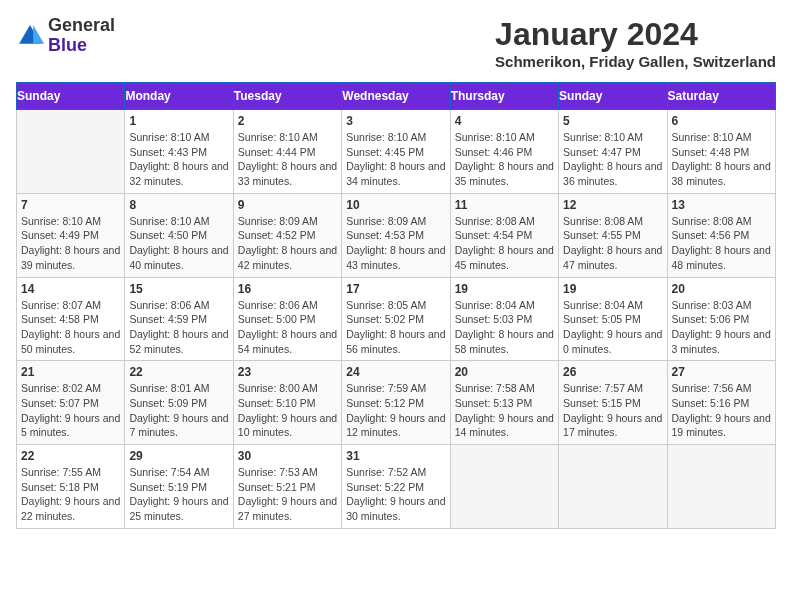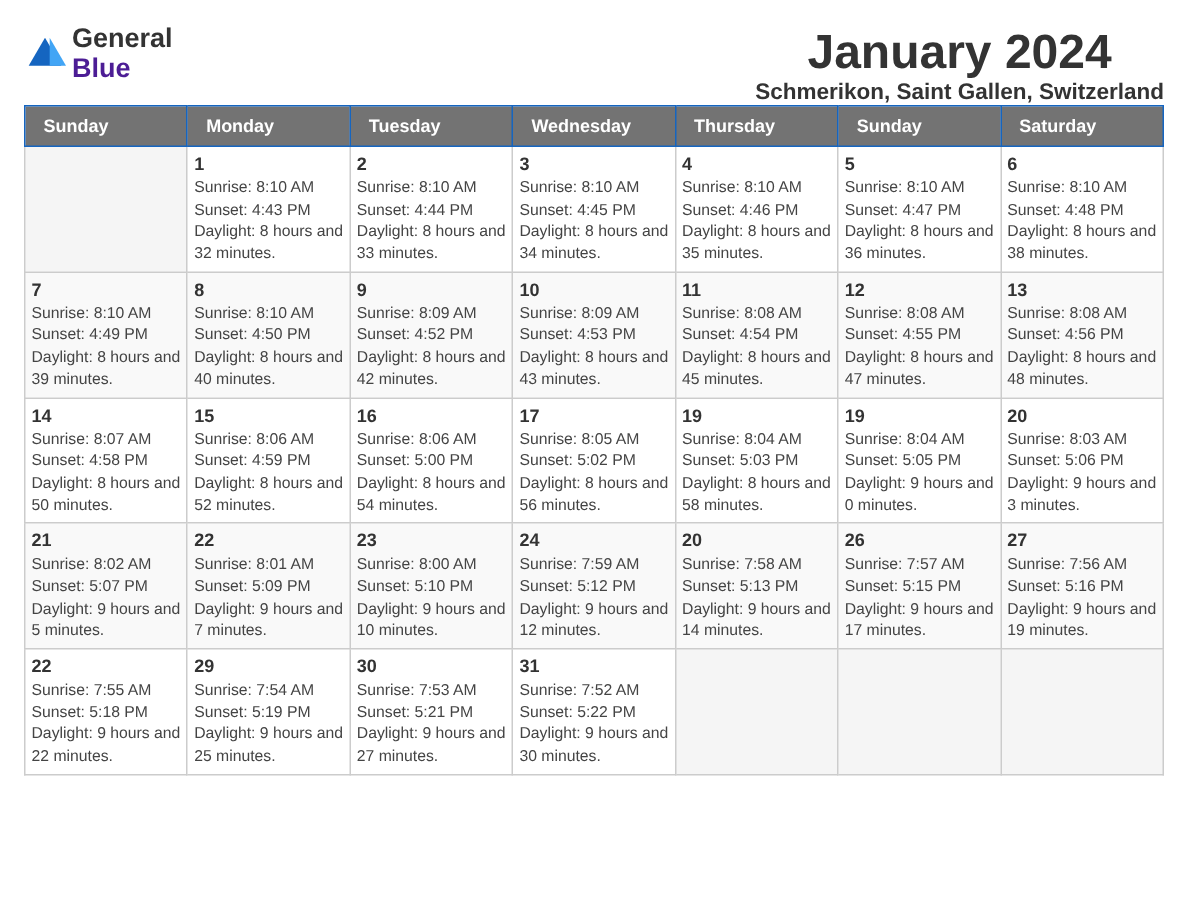--- a/index.html
+++ b/index.html
@@ -7,59 +7,60 @@
       font-family: Arial, sans-serif;
       background: #fff;
       width: 792px;
       min-height: 612px;
       padding: 16px;
     }
     .header {
       display: flex;
       justify-content: space-between;
       align-items: flex-start;
+      margin-bottom: 12px;
     }
     .logo {
       display: flex;
       align-items: center;
       gap: 4px;
     }
     .logo-text {
       font-size: 18px;
       font-weight: bold;
       line-height: 1.1;
     }
     .logo-text .general { color: #333; }
     .logo-text .blue { color: #4c1d95; }
     .logo-icon {
       width: 28px;
       height: 28px;
     }
     .title-block {
-      text-align: center;
+      text-align: left;
     }
     .month-title {
       font-size: 32px;
       font-weight: bold;
       color: #333;
     }
     .subtitle {
       font-size: 15px;
       color: #333;
       font-weight: bold;
     }
     table {
       width: 100%;
       border-collapse: collapse;
       font-size: 11px;
     }
     thead tr th {
-      background: #737373;
+      background: #6d28d9;
       color: #fff;
-      padding: 6px 12px;
+      padding: 6px 0;
       text-align: left;
       font-size: 12px;
       font-weight: bold;
       border: 1px solid #1565c0;
     }
     tbody tr td {
       border: 1px solid #ccc;
       vertical-align: top;
       padding: 4px;
       height: 80px;
@@ -95,21 +96,21 @@
       <polygon points="18,4 32,28 4,28" fill="#1565c0"></polygon>
       <polygon points="22,4 36,28 22,28" fill="#42a5f5"></polygon>
     </svg>
     <div class="logo-text">
       <div class="general">General</div>
       <div class="blue">Blue</div>
     </div>
   </div>
   <div class="title-block">
     <div class="month-title">January 2024</div>
-    <div class="subtitle">Schmerikon, Saint Gallen, Switzerland</div>
+    <div class="subtitle">Schmerikon, Friday Gallen, Switzerland</div>
   </div>
 </div>
 
 <table>
   <thead>
     <tr>
     <th>Sunday</th>
         <th>Monday</th>
         <th>Tuesday</th>
         <th>Wednesday</th>

